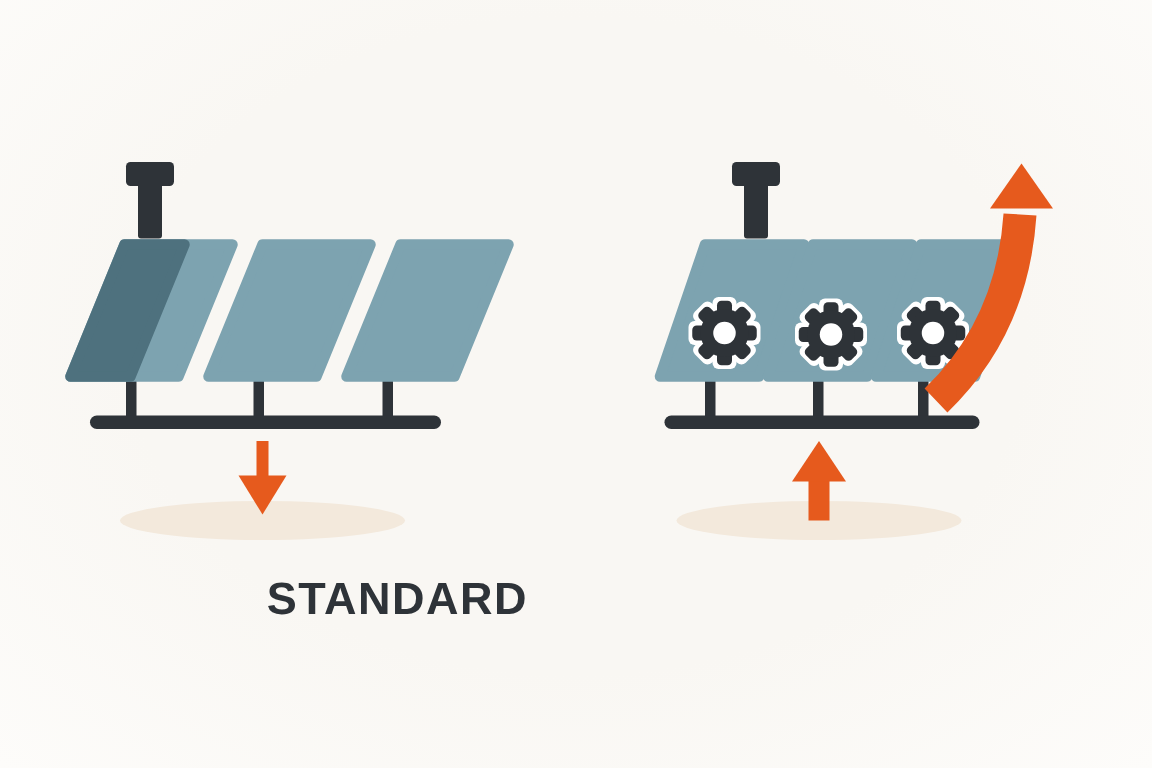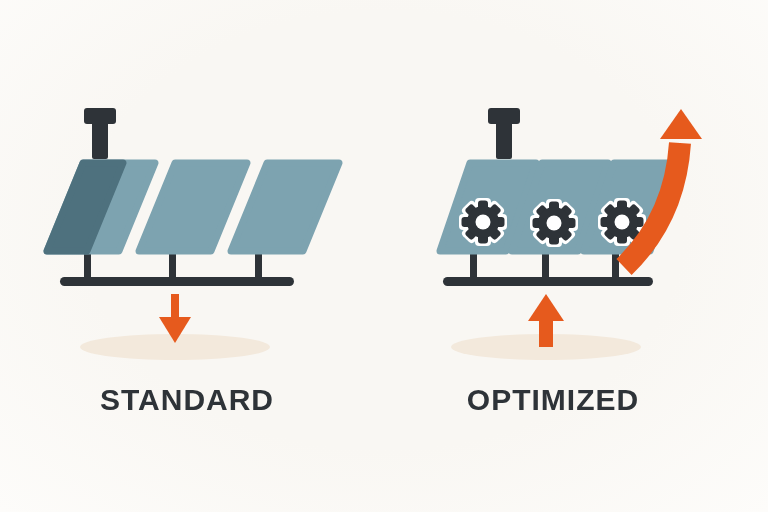--- a/index.html
+++ b/index.html
@@ -22,21 +22,21 @@
     background:radial-gradient(ellipse at 50% 45%, var(--background) 55%, #fdfcfa 100%);
     overflow:hidden;
   }
   .figure{position:absolute;top:95px;width:330px;height:270px;}
   .figure.left{left:22px;}
   .figure.right{left:388px;}
   .caption{
     position:absolute;
     top:383px;
     width:330px;
-    text-align:center;
+    text-align:right;
     font-size:30px;
     font-weight:bold;
     letter-spacing:1px;
     color:var(--ink);
     user-select:none;
   }
   .caption.left{left:22px;}
   .caption.right{left:388px;}
   svg{display:block;}
   .ink{fill:var(--ink);}
@@ -138,15 +138,14 @@
       </g>
 
       <g class="orange">
         <rect x="151" y="222" width="14" height="30"></rect>
         <polygon points="140,226 176,226 158,199"></polygon>
       </g>
     </svg>
   </div>
 
   <div class="caption left">STANDARD</div>
-  <div class="caption right">OPTIMIZED</div>
 
 </div>
 
 </body></html>

